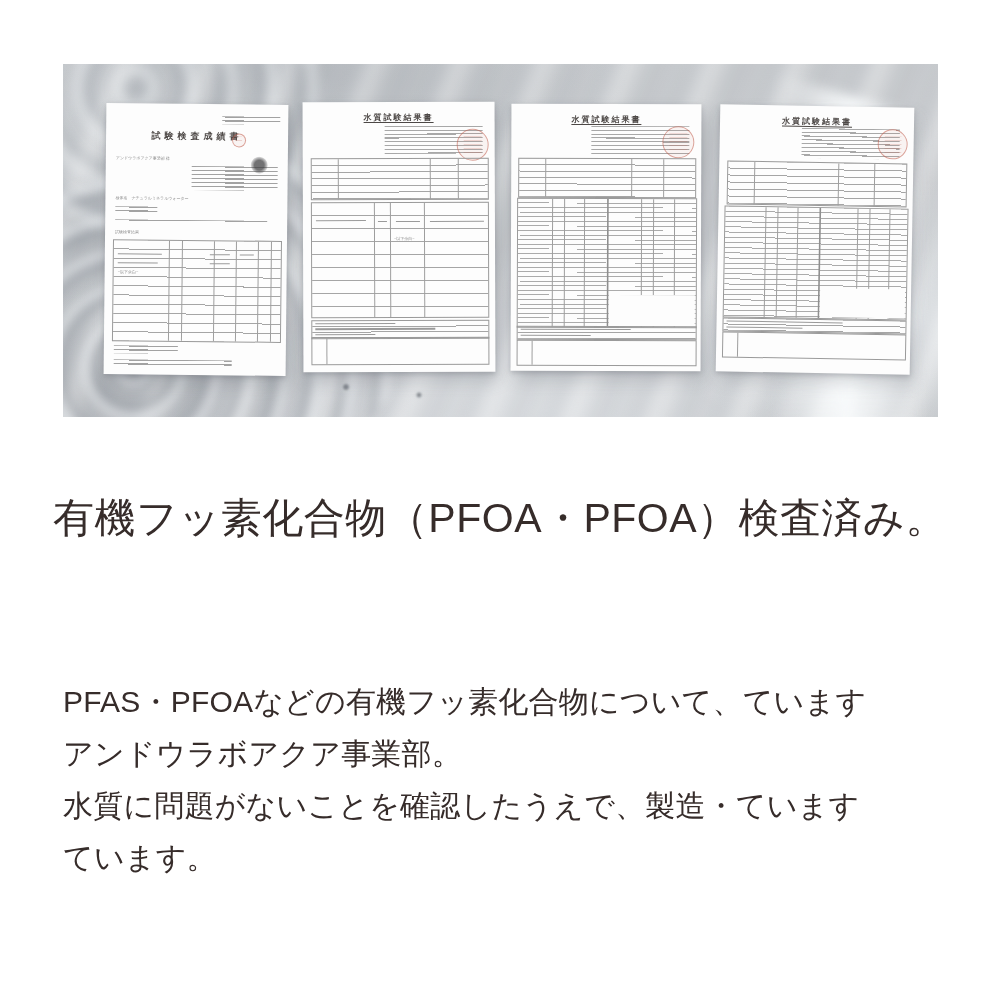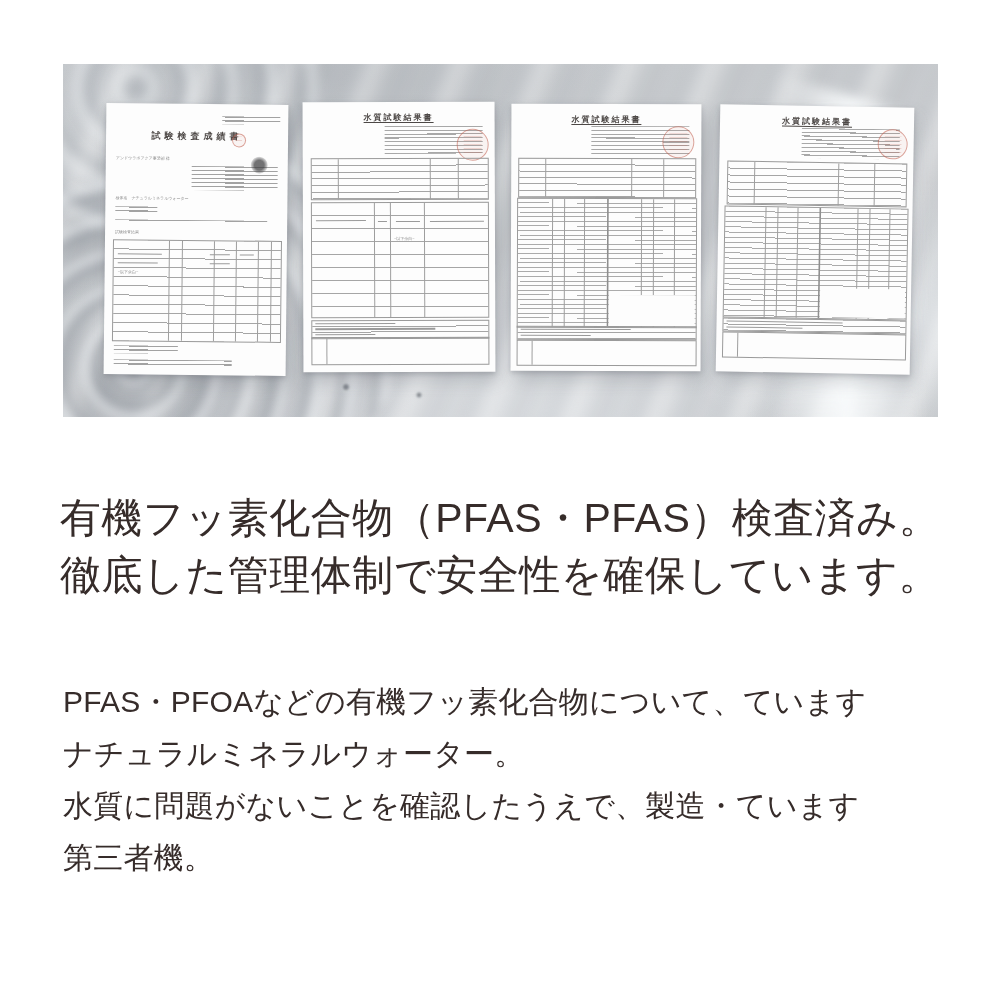--- a/index.html
+++ b/index.html
@@ -215,22 +215,21 @@
       <div class="databar" style="left:3px;top:2px;width:116px;"></div>
       <div class="databar" style="left:3px;top:8px;width:76px;"></div>
     </div>
     <div class="grid" style="left:6px;top:227px;width:182px;height:24px;
          background-image:linear-gradient(#9e9e9e,#9e9e9e);
          background-size:1px 100%;background-position:14px 0;background-repeat:no-repeat;"></div>
   </div>
 </div>
 
 <div class="heading">
-  <div>有機フッ素化合物（PFAS・PFAS）検査済み。</div>
-  <div>徹底した管理体制で安全性を確保しています。</div>
+  <div>有機フッ素化合物（PFOA・PFOA）検査済み。</div>
 </div>
 
 <div class="bodycopy">
   <div>PFAS・PFOAなどの有機フッ素化合物について、ています</div>
-  <div>ナチュラルミネラルウォーター。</div>
+  <div>アンドウラボアクア事業部。</div>
   <div>水質に問題がないことを確認したうえで、製造・ています</div>
-  <div>第三者機。</div>
+  <div>ています。</div>
 </div>
 
 </body></html>

